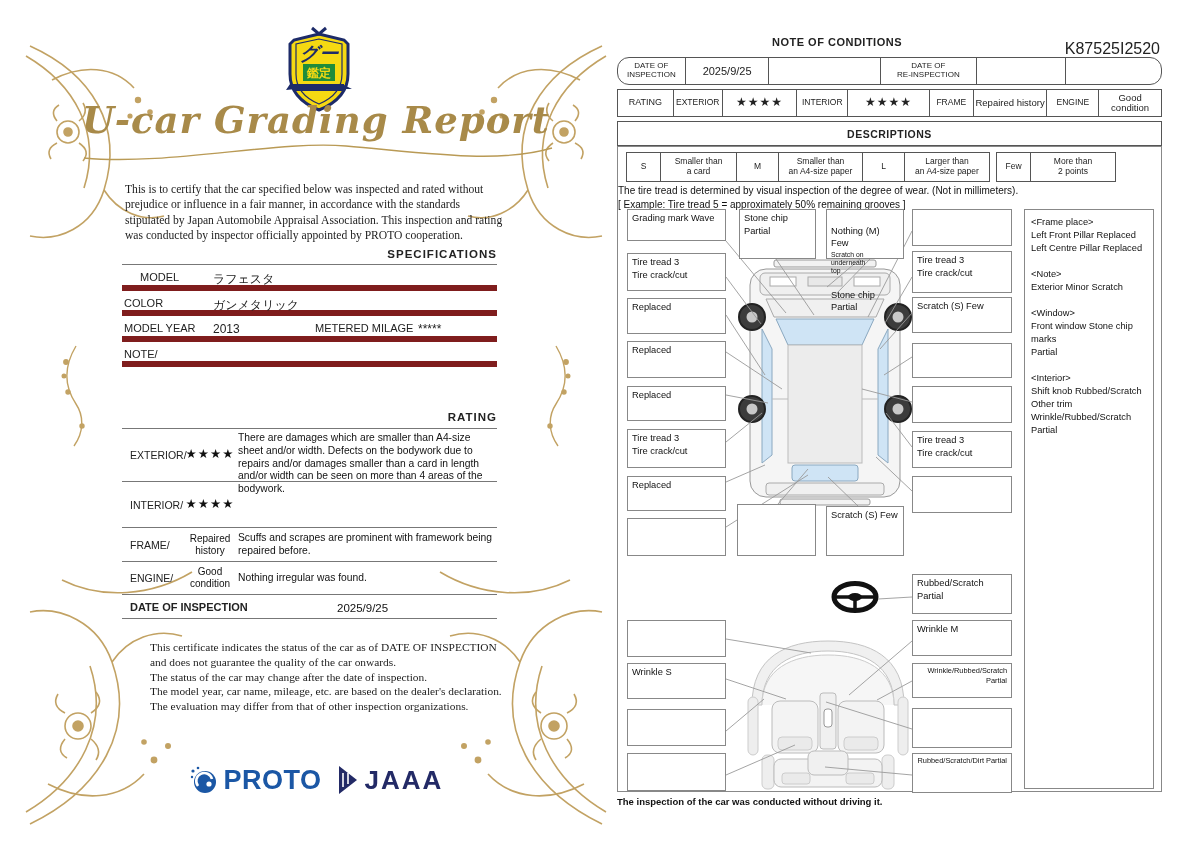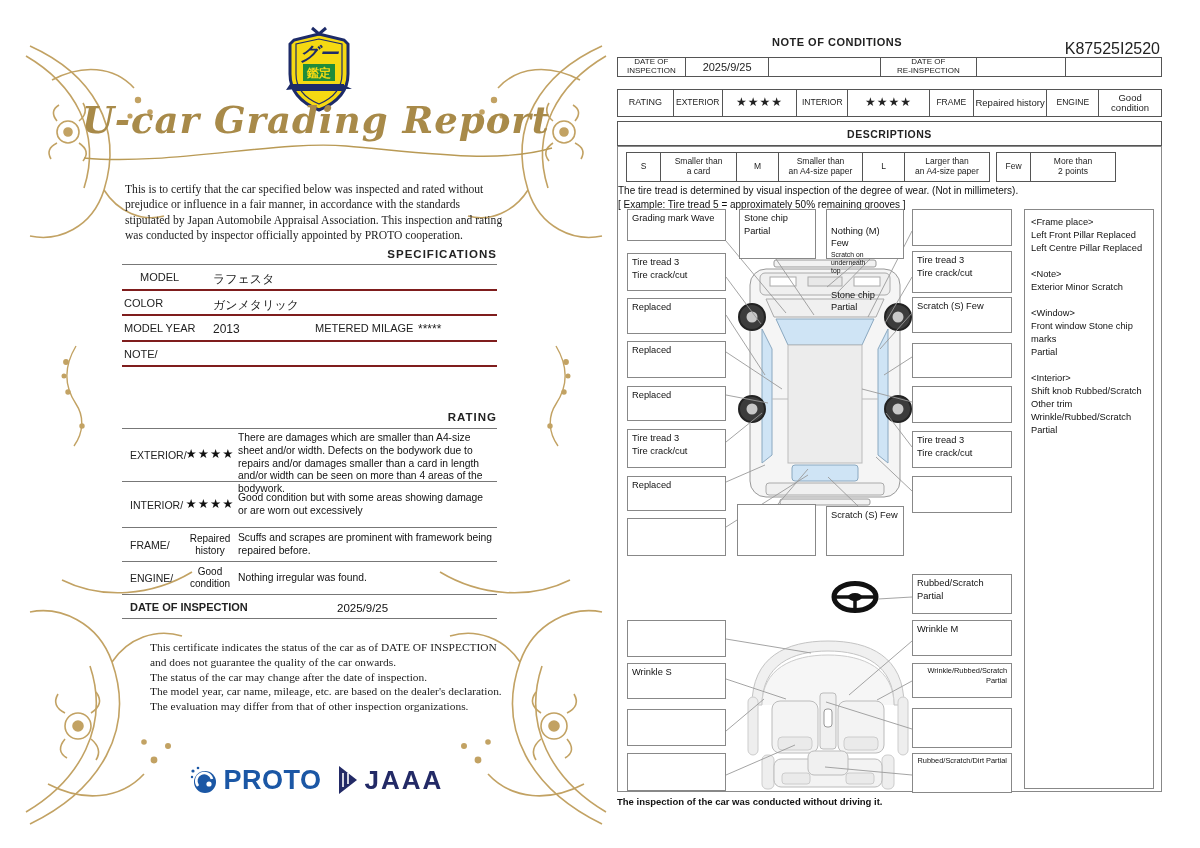--- a/index.html
+++ b/index.html
@@ -14,21 +14,21 @@
   .cert-title { position:absolute; left:0; top:86px; width:100%; text-align:center;
     font-family:"DejaVu Serif", serif; font-style:italic; font-weight:bold;
     font-size:37px; color:#a88a49; letter-spacing:1px; }
   .cert-sub { position:absolute; left:0; top:142px; width:100%; text-align:center;
     font-size:12px; font-weight:bold; letter-spacing:2px; color:#333; }
   .cert-intro { position:absolute; left:95px; top:170px; width:382px;
     font-family:"Liberation Serif", serif; font-size:11.6px; line-height:1.32; color:#1c1c1c; }
   .sec-head { position:absolute; left:92px; width:375px; text-align:right;
     font-size:11.5px; font-weight:bold; letter-spacing:1px; color:#222; }
   .spec-table { position:absolute; left:92px; top:252px; width:375px; border-top:1px solid #777; }
-  .spec-row { position:relative; height:25.5px; border-bottom:2px solid #7f1d1d; font-size:11px; color:#222; }
+  .spec-row { position:relative; height:25.5px; border-bottom:6px solid #7f1d1d; font-size:11px; color:#222; }
   .spec-row span { position:absolute; top:6px; }
   .v { font-size:12px; }
   .rate-table { position:absolute; left:92px; top:416px; width:375px; border-top:1px solid #777; }
   .rate-row { position:relative; border-bottom:1px solid #777; }
   .rl { position:absolute; left:8px; font-size:10.5px; color:#222; }
   .rv { position:absolute; left:58px; width:60px; text-align:center; font-size:10px; line-height:1.15; color:#111; }
   .rv.stars { font-size:12.5px; letter-spacing:1px; }
   .rd { position:absolute; left:116px; width:256px; font-size:10.3px; line-height:1.24; color:#111; }
   .cert-disc { position:absolute; left:120px; top:628px; width:360px;
     font-family:"Liberation Serif", serif; font-size:11.4px; line-height:1.3; color:#1c1c1c; white-space:pre-line; }
@@ -37,21 +37,21 @@
   .proto-word { font-size:27px; font-weight:800; color:#1b57a5; letter-spacing:0.5px; }
   .jaaa-word { font-size:26px; font-weight:800; color:#232a66; letter-spacing:2px; }
 
   
   .note { position:absolute; left:617px; top:30px; width:545px; height:790px; font-size:10px; }
   .note-title { position:absolute; left:0; top:6px; width:440px; text-align:center; font-weight:bold; font-size:11px; letter-spacing:0.5px; }
   .report-no { position:absolute; right:2px; top:10px; font-size:16px; color:#222; }
   .trow { position:absolute; left:0; width:545px; display:flex; border:1px solid #555; background:#fff; }
   .trow .c { border-right:1px solid #555; display:flex; align-items:center; justify-content:center; text-align:center; line-height:1.1; padding:1px; }
   .trow .c:last-child { border-right:none; }
-  .date-row { top:27px; height:20px; }
+  .date-row { top:27px; height:28px;border-radius:12px; }
   .rate-row2 { top:59px; height:28px; }
   .lab8 { font-size:8px; }
   .stars-cell { font-size:12px; letter-spacing:1px; }
   .desc-head { position:absolute; left:0; top:91px; width:545px; height:25px; border:1px solid #555;
     display:flex; align-items:center; justify-content:center; font-weight:bold; font-size:10.5px; letter-spacing:0.5px; }
   .content { position:absolute; left:0; top:116px; width:545px; height:646px; border:1px solid #888; }
   .legend { position:absolute; display:flex; border:1px solid #555; height:30px; }
   .legend .c { border-right:1px solid #555; display:flex; align-items:center; justify-content:center; text-align:center; font-size:8.5px; line-height:1.15; white-space:pre-line; }
   .legend .c:last-child { border-right:none; }
   .tire-note { position:absolute; left:0; top:37px; font-size:10px; line-height:1.35; color:#111; white-space:pre-line; }
@@ -189,21 +189,20 @@
     <div class="sec-head" style="top:399px">RATING</div>
     <div class="rate-table">
       <div class="rate-row" style="height:53px">
         <div class="rl" style="top:20px">EXTERIOR/</div>
         <div class="rv stars" style="top:18px">★★★★</div>
         <div class="rd" style="top:3px">There are damages which are smaller than A4-size sheet and/or width. Defects on the bodywork due to repairs and/or damages smaller than a card in length and/or width can be seen on more than 4 areas of the bodywork.</div>
       </div>
       <div class="rate-row" style="height:46px">
         <div class="rl" style="top:17px">INTERIOR/</div>
         <div class="rv stars" style="top:15px">★★★★</div>
-        <div class="rd" style="top:10px">Good condition but with some areas showing damage or are worn out excessively</div>
       </div>
       <div class="rate-row" style="height:34px">
         <div class="rl" style="top:11px">FRAME/</div>
         <div class="rv" style="top:5px">Repaired history</div>
         <div class="rd" style="top:4px">Scuffs and scrapes are prominent with framework being repaired before.</div>
       </div>
       <div class="rate-row" style="height:33px">
         <div class="rl" style="top:10px">ENGINE/</div>
         <div class="rv" style="top:4px">Good condition</div>
         <div class="rd" style="top:10px">Nothing irregular was found.</div>

